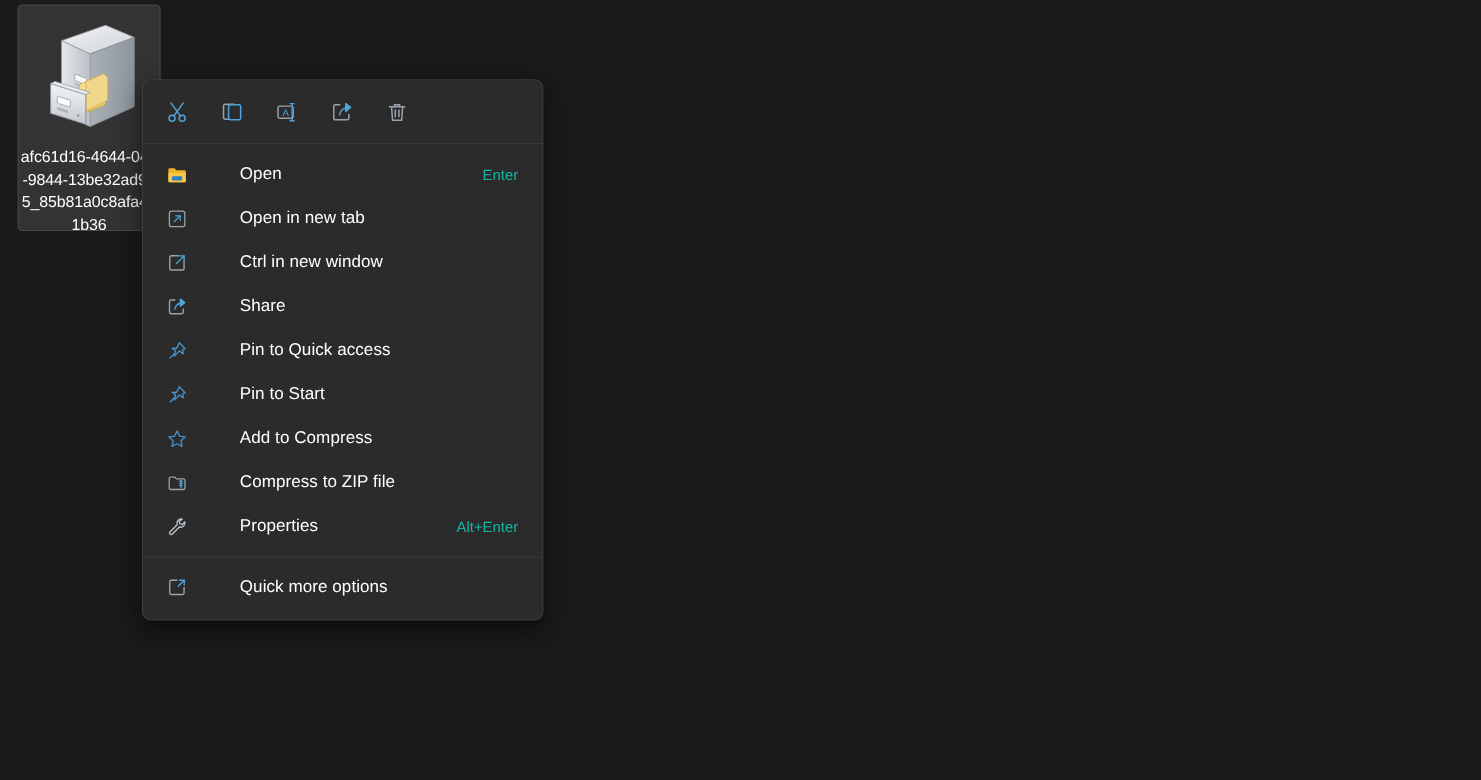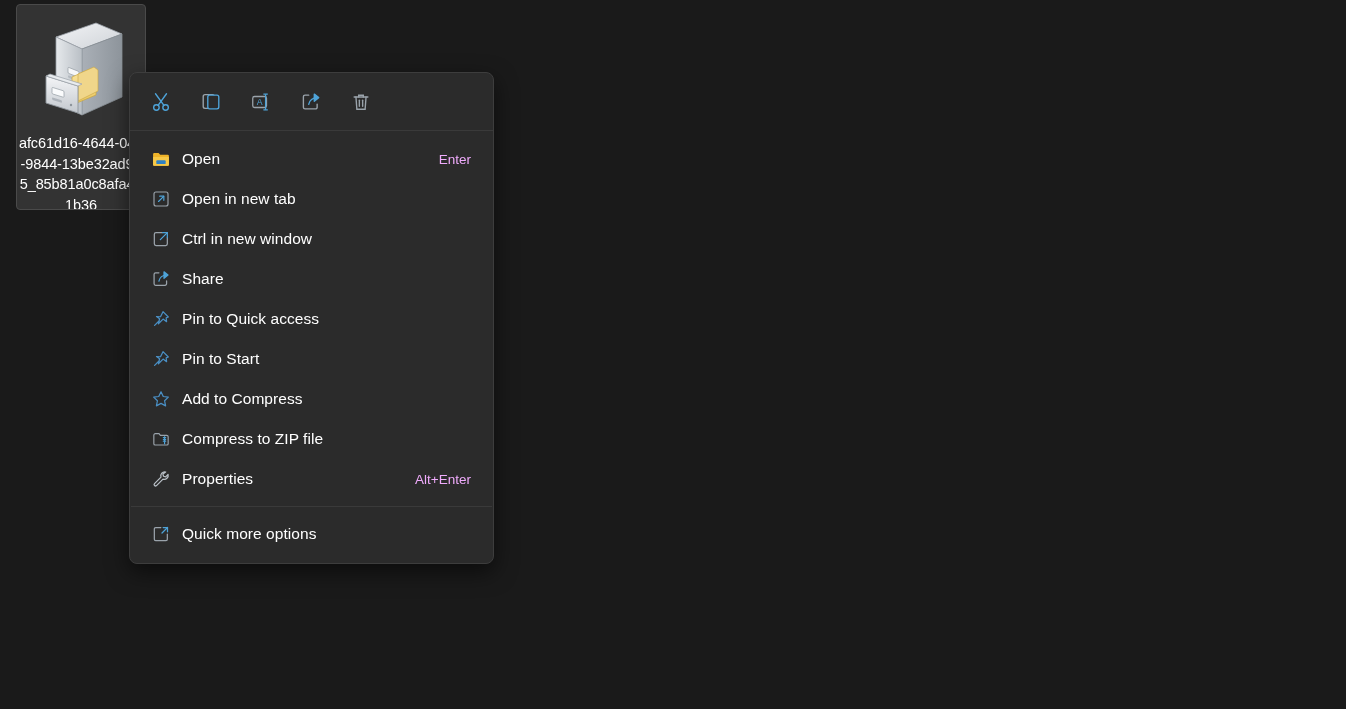--- a/index.html
+++ b/index.html
@@ -117,23 +117,24 @@
     align-items: center;
     justify-content: center;
     margin-right: 11px;
   }
   .menu-item .mi-label {
     color: #ffffff;
     font-size: 15.5px;
     letter-spacing: 0.05px;
     white-space: nowrap;
     flex: 1 1 auto;
+    margin-left: 36px;
   }
   .menu-item .mi-accel {
-    color: #f0abfc;
+    color: #14b8a6;
     font-size: 13.5px;
     white-space: nowrap;
     margin-right: 10px;
   }
   .menu-item .mi-chevron {
     color: #d8d8d8;
     width: 14px;
     display: flex;
     align-items: center;
     justify-content: center;

